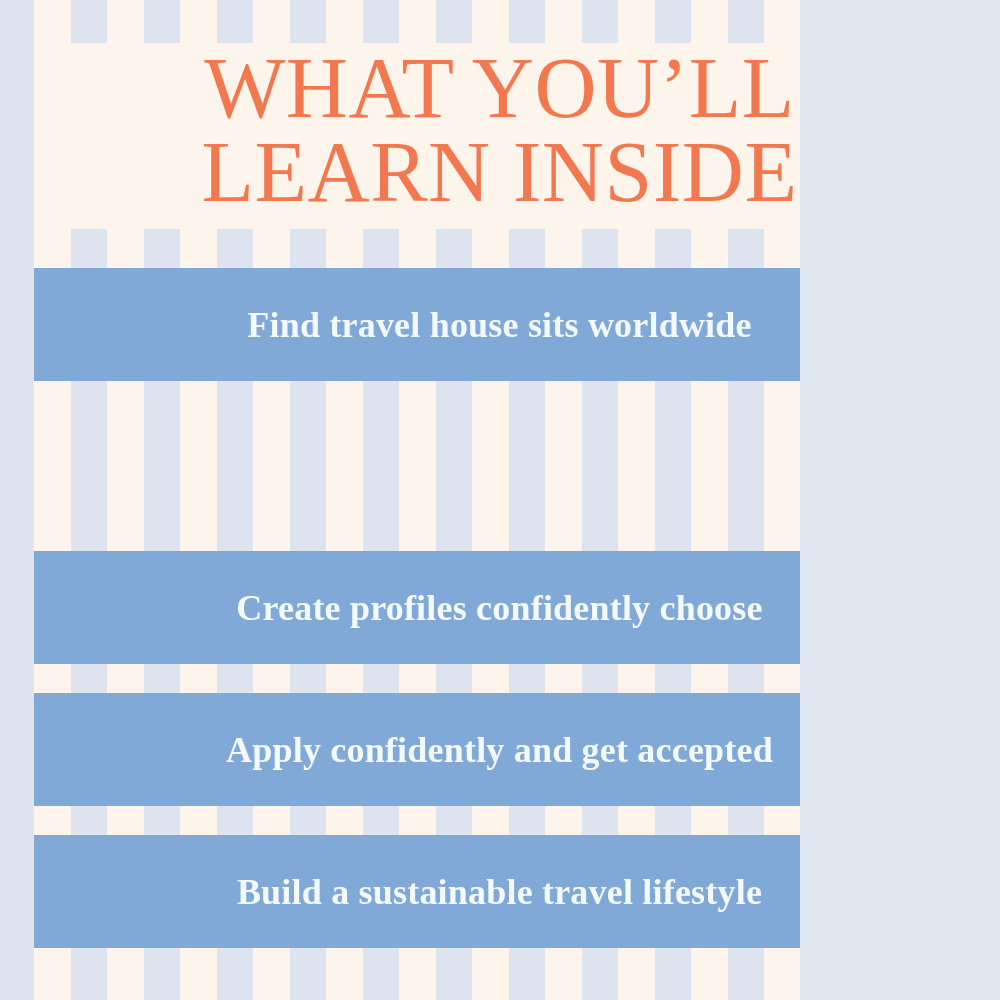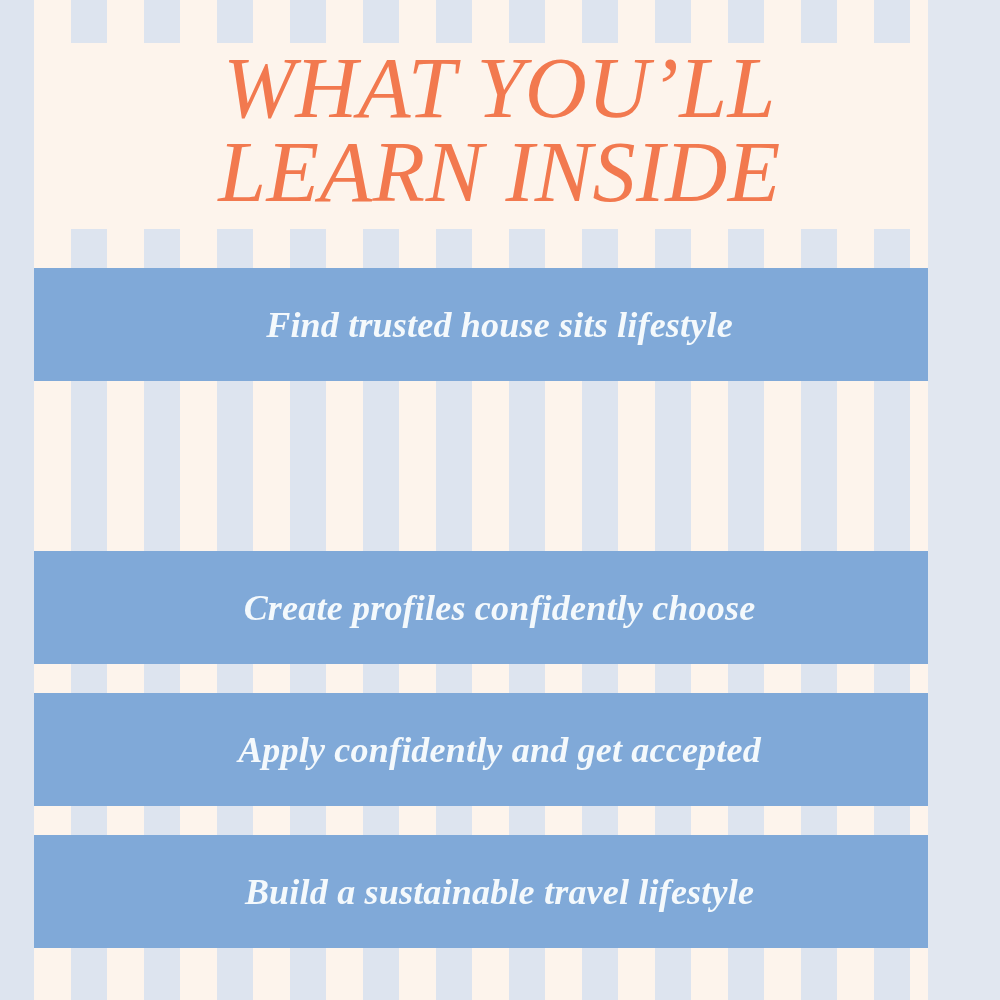--- a/index.html
+++ b/index.html
@@ -10,25 +10,24 @@
   body {
     width: 1000px;
     height: 1000px;
     font-family: "Liberation Serif", "DejaVu Serif", serif;
     background: #e1e7f0;
     overflow: hidden;
   }
 
   #poster {
     position: relative;
-    width: 928px;
+    width: 800px;
     height: 1000px;
     background: #7f1d1d;
     overflow: hidden;
-    font-style: italic;
   }
 
   
   .stripes {
     position: absolute;
     left: 34px;
     top: 0;
     width: 931px;
     height: 1000px;
     background-color: #fdf4ec;
@@ -112,21 +111,21 @@
   <div class="stripes"></div>
   <div class="gutter left"></div>
   <div class="gutter right"></div>
 
   <div class="title-panel"></div>
 
   <div class="headline">WHAT YOU’LL
 LEARN INSIDE</div>
 
   <div class="bar bar-0">
-    <span class="bar-text">Find trusted house sits lifestyle</span>
+    <span class="bar-text">Find travel house sits worldwide</span>
   </div>
 
 
   <div class="bar bar-2">
     <span class="bar-text">Create profiles confidently choose</span>
   </div>
 
   <div class="bar bar-4">
     <span class="bar-text">Build a sustainable travel lifestyle</span>
   </div>

